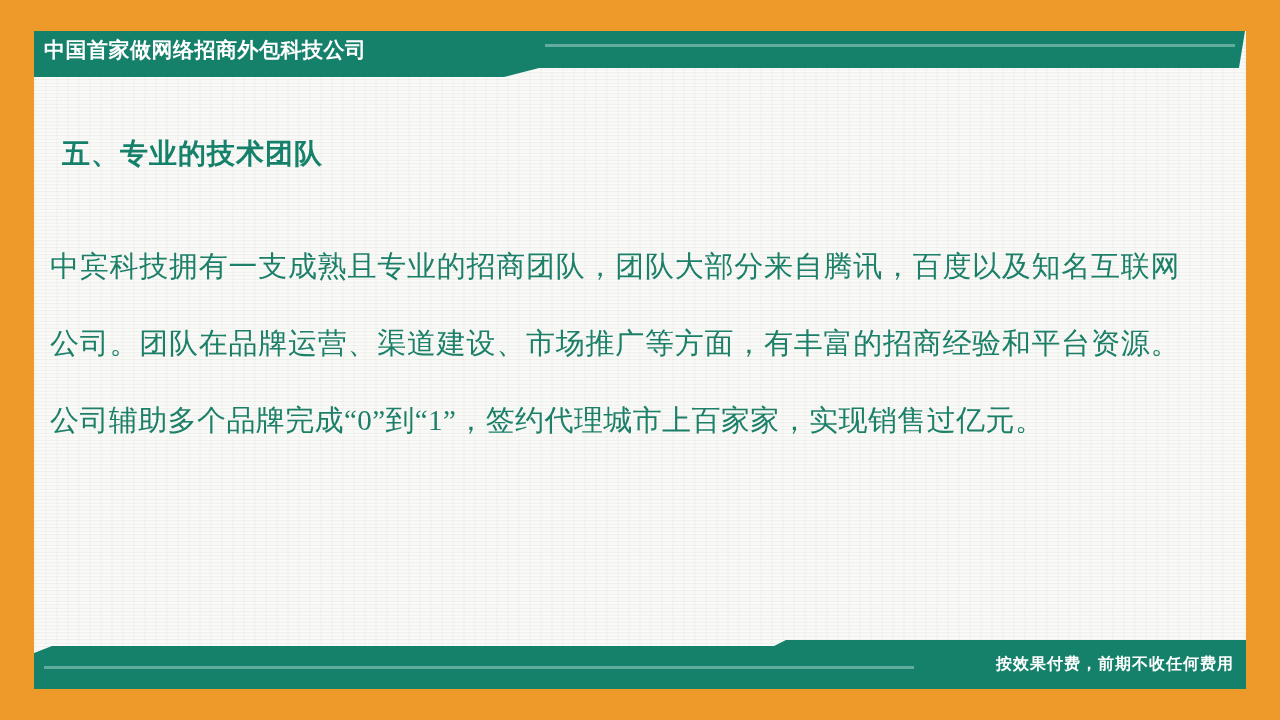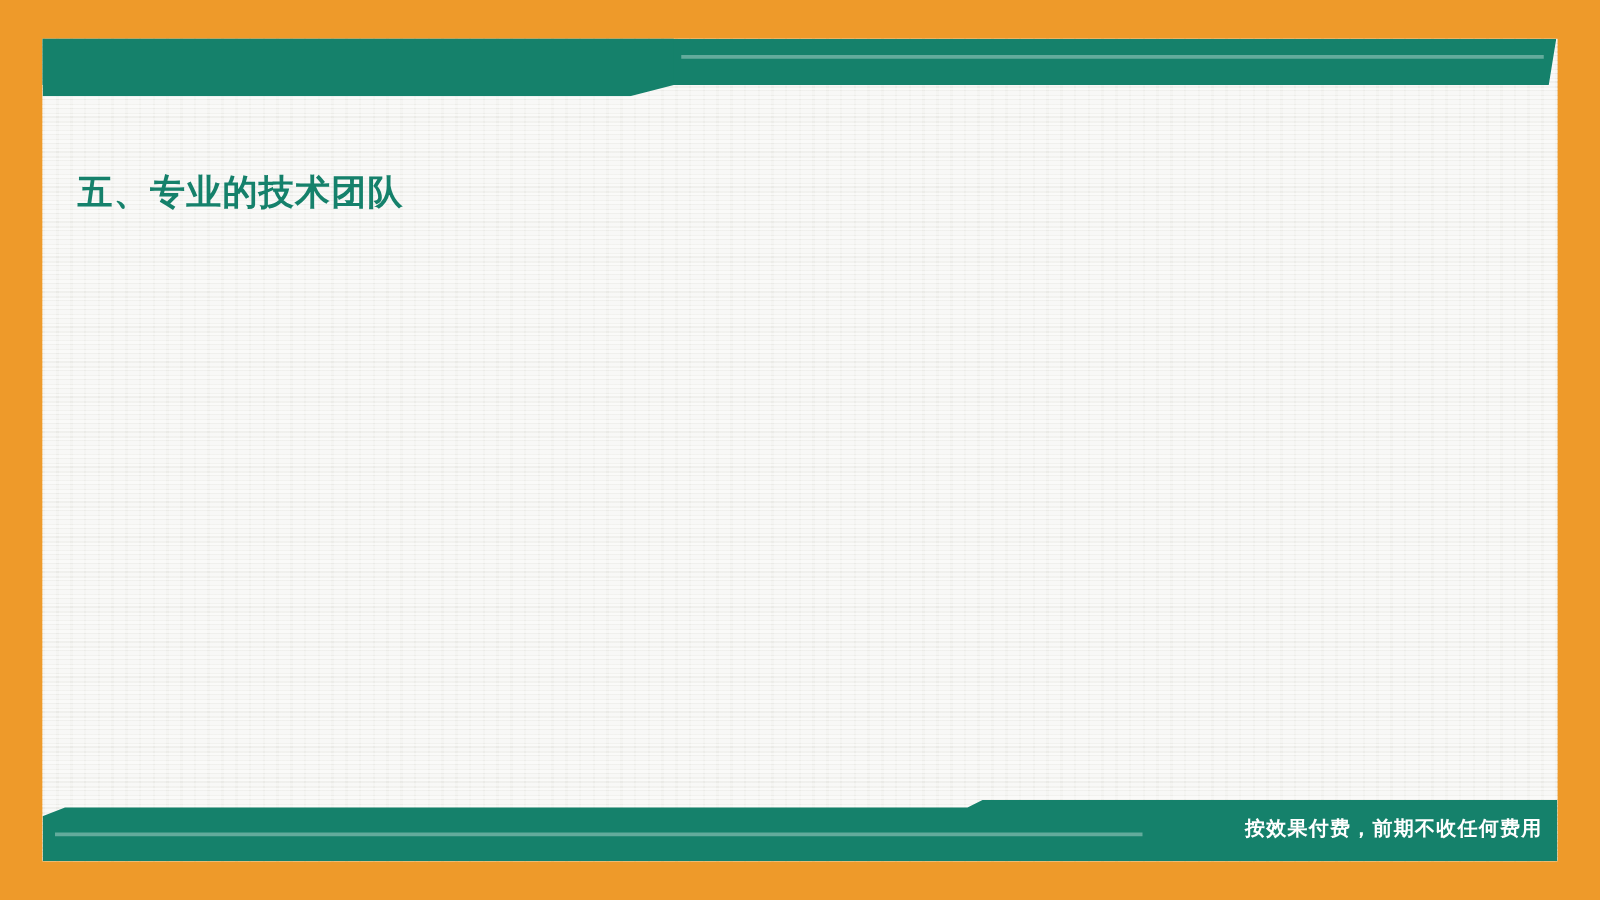--- a/index.html
+++ b/index.html
@@ -170,21 +170,23 @@
 </head>
 <body>
 
 <div class="slide">
 
   <div class="paper"></div>
 
   <div class="header-band"></div>
   <div class="header-title-plate"></div>
   <div class="header-thin-line"></div>
+  <div class="header-title">中国首家做网络招商外包科技公司</div>
 
   <div class="section-title">五、专业的技术团队</div>
 
+  <div class="body-text">中宾科技拥有一支成熟且专业的招商团队，团队大部分来自腾讯，百度以及知名互联网公司。团队在品牌运营、渠道建设、市场推广等方面，有丰富的招商经验和平台资源。公司辅助多个品牌完成“0”到“1”，签约代理城市上百家家，实现销售过亿元。</div>
 
   <div class="footer-band"></div>
   <div class="footer-thin-line"></div>
   <div class="footer-text">按效果付费，前期不收任何费用</div>
 
 </div>
 
 </body></html>

